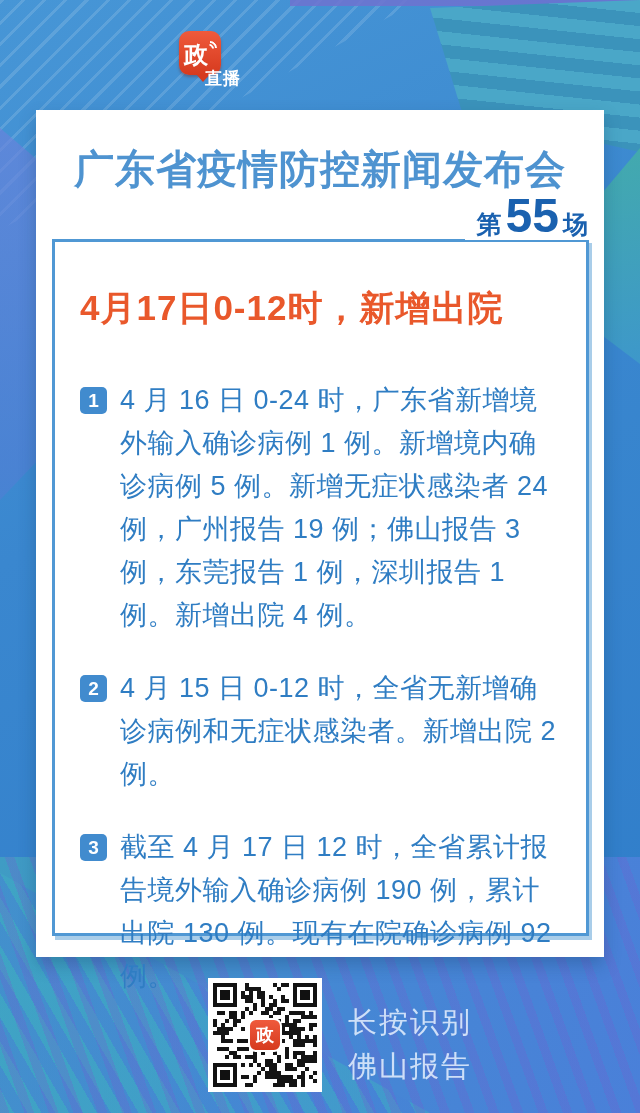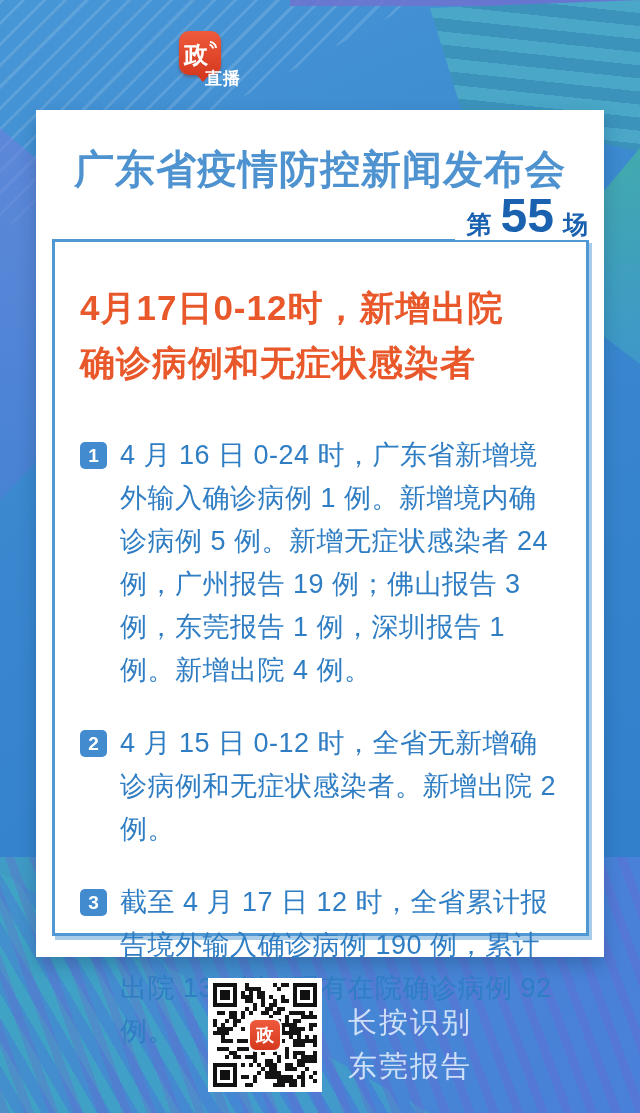--- a/index.html
+++ b/index.html
@@ -73,21 +73,21 @@
   .gov-wave .w2{width:10px;height:10px;right:4px;top:10px;}
   .gov-label{position:absolute;left:26px;top:36px;color:#fff;font-size:17px;font-weight:bold;letter-spacing:1px;}
   
   .card{position:absolute;left:36px;top:110px;width:568px;height:847px;background:#fff;
     box-shadow:0 8px 16px rgba(20,58,104,.30);}
   .card-title{margin:0;padding-top:32px;text-align:center;
     font-size:40px;font-weight:bold;color:#4e93d0;letter-spacing:1px;}
   .session{position:absolute;top:82px;right:14px;z-index:2;background:#fff;
     padding:0 2px 0 12px;display:flex;align-items:flex-end;color:#1a61af;font-weight:bold;line-height:1;}
   .session-prefix,.session-suffix{font-size:25px;padding-bottom:3px;}
-  .session-number{font-size:48px;margin:0 9px;}
+  .session-number{font-size:48px;margin:0 4px;}
   .inner-box{position:absolute;left:16px;right:15px;top:129px;bottom:21px;box-sizing:border-box;
     border:3px solid #5098d4;box-shadow:3px 4px 0 #a9cde9;
     padding:38px 22px 0 25px;}
   .headline{color:#e9582b;font-size:35px;font-weight:bold;line-height:55px;letter-spacing:1px;margin:0;}
   .items{margin-top:44px;}
   .item{display:flex;margin-top:30px;}
   .item:first-child{margin-top:0;}
   .badge{flex:0 0 27px;width:27px;height:27px;margin:8px 13px 0 0;border-radius:5px;
     background:#418bce;color:#fff;font-size:19px;font-weight:bold;
     display:flex;align-items:center;justify-content:center;}
@@ -135,21 +135,20 @@
 
     <div class="session">
       <span class="session-prefix">第</span>
       <span class="session-number">55</span>
       <span class="session-suffix">场</span>
     </div>
 
     <div class="inner-box">
       <p class="headline">
         <span>4月17日0-12时，新增出院</span><br>
-        <span>确诊病例和无症状感染者</span>
       </p>
 
       <div class="items">
         <div class="item">
           <span class="badge">1</span>
           <span class="item-text">4 月 16 日 0-24 时，广东省新增境外输入确诊病例 1 例。新增境内确诊病例 5 例。新增无症状感染者 24 例，广州报告 19 例；佛山报告 3 例，东莞报告 1 例，深圳报告 1 例。新增出院 4 例。</span>
         </div>
         <div class="item">
           <span class="badge">2</span>
           <span class="item-text">4 月 15 日 0-12 时，全省无新增确诊病例和无症状感染者。新增出院 2 例。</span>
@@ -401,16 +400,16 @@
         <div style="position: absolute; left: 60px; top: 100px; width: 4px; height: 4px; background: rgb(20, 20, 20);"></div>
         <div style="position: absolute; left: 64px; top: 100px; width: 4px; height: 4px; background: rgb(20, 20, 20);"></div>
         <div style="position: absolute; left: 68px; top: 100px; width: 4px; height: 4px; background: rgb(20, 20, 20);"></div>
         <div style="position: absolute; left: 76px; top: 100px; width: 4px; height: 4px; background: rgb(20, 20, 20);"></div>
         <div style="position: absolute; left: 80px; top: 100px; width: 4px; height: 4px; background: rgb(20, 20, 20);"></div>
         <div style="position: absolute; left: 88px; top: 100px; width: 4px; height: 4px; background: rgb(20, 20, 20);"></div>
       </div>
   </div>
   <div class="qr-caption">
     <div>长按识别</div>
-    <div>东莞报告</div>
+    <div>佛山报告</div>
   </div>
 
 </div>
 
 </body></html>

